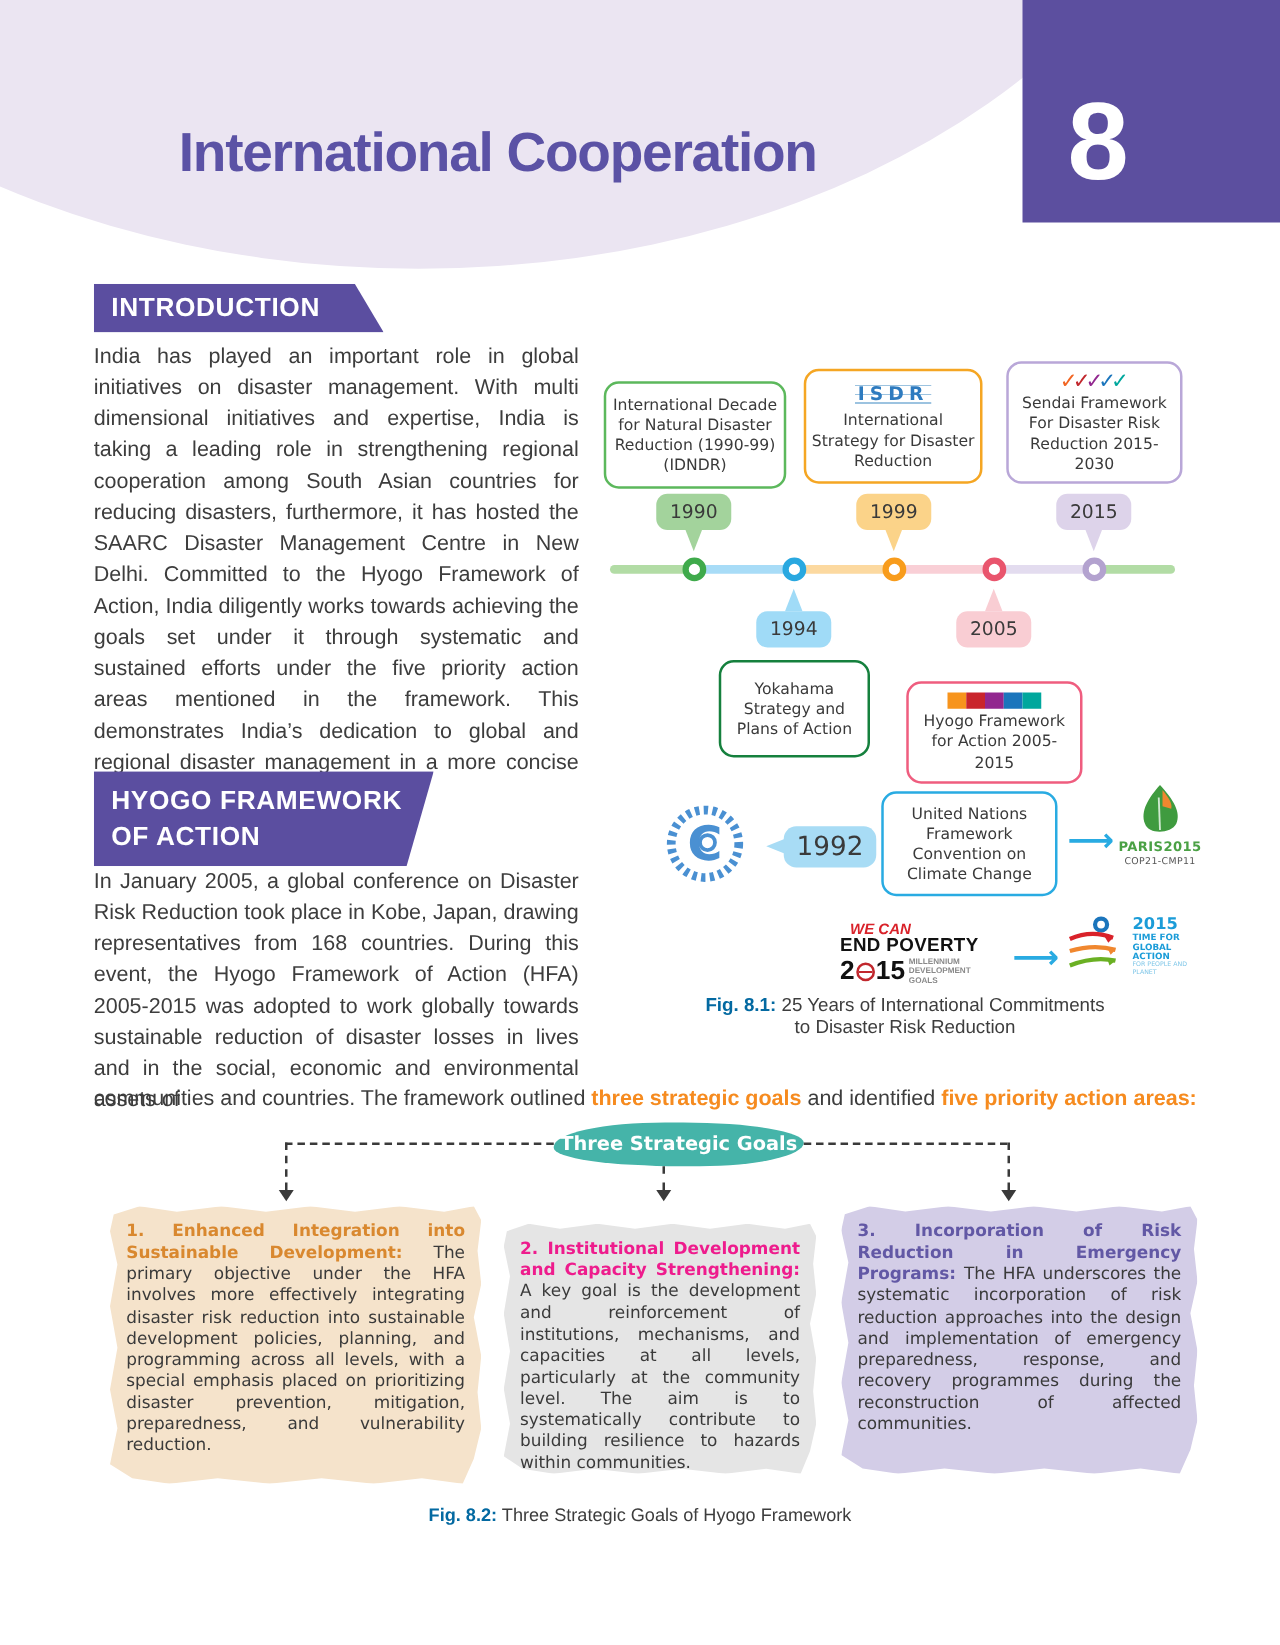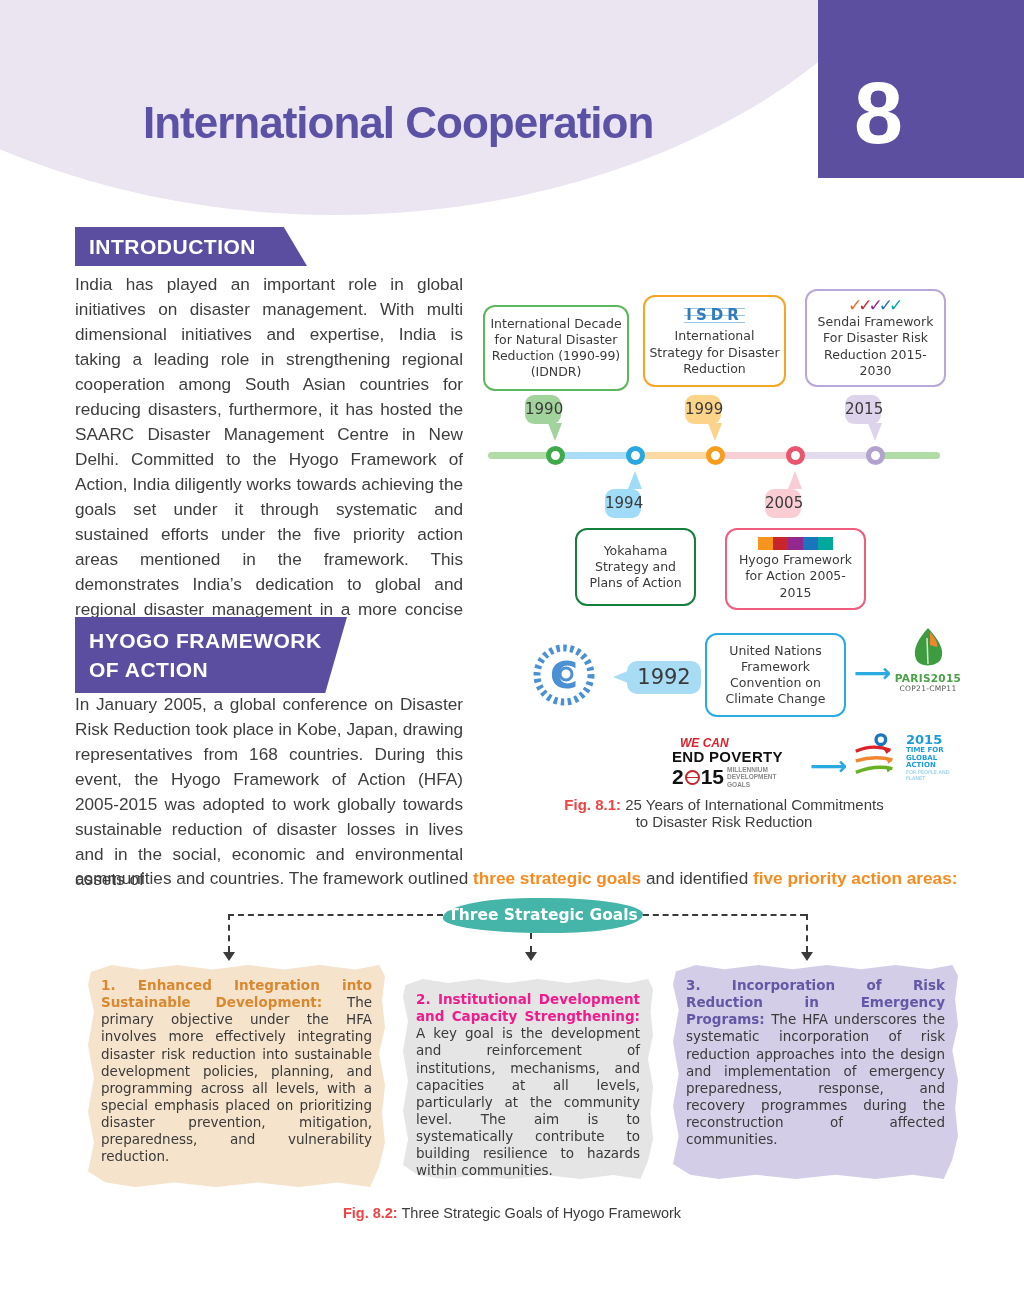--- a/index.html
+++ b/index.html
@@ -49,34 +49,34 @@
           font-family:"DejaVu Sans", sans-serif; }
   .tbox {
     position:absolute; background:#fff; border-radius:12px; text-align:center;
     font-size:12.5px; line-height:1.3; color:#3a3a3a; font-weight:500;
     display:flex; flex-direction:column; align-items:center; justify-content:center; padding:5px 4px;
   }
   .tbox-idndr  { left:3px;  top:22px;  width:146px; height:86px; border:2px solid #5cb85c; }
   .tbox-isdr   { left:163px; top:12px; width:143px; height:92px; border:2px solid #f5a623; }
   .tbox-sendai { left:325px; top:6px;  width:141px; height:98px; border:2px solid #b9a7d8; }
   .tbox-yoka   { left:95px; top:245px; width:121px; height:78px; border:2px solid #15803d; }
-  .tbox-hfa    { left:245px; top:245px; width:141px; height:82px; border:2px solid #ef5d7f; }
+  .tbox-hfa    { left:245px; top:262px; width:141px; height:82px; border:2px solid #ef5d7f; }
   .tbox-unfccc { left:225px; top:350px; width:141px; height:84px; border:2px solid #29abe2; }
   .isdr-logo {
     color:#2e7bbf; font-weight:bold; font-size:15px; letter-spacing:4px;
     background:repeating-linear-gradient(#0000 0 3px, #9cc3e0 3px 4px, #0000 4px 7px);
     padding:1px 2px; margin-bottom:2px;
   }
   .sendai-logo { display:flex; margin-bottom:1px; }
   .sendai-logo span { font-size:17px; font-weight:bold; margin:0 -2px; line-height:16px; }
   .hfa-squares { display:flex; margin-bottom:2px; }
   .hfa-squares span { width:15px; height:13px; display:inline-block; }
   
   .ybub {
-    position:absolute; width:36px; height:29px; border-radius:9px; text-align:center;
+    position:absolute; width:60px; height:29px; border-radius:9px; text-align:center;
     line-height:29px; font-size:15px; font-weight:500; color:#3a3a3a;
   }
   .ptr { position:absolute; width:0; height:0; }
   .ptr-down { border-left:7px solid transparent; border-right:7px solid transparent; }
   .ptr-up   { border-left:7px solid transparent; border-right:7px solid transparent; }
   
   .tl-seg { position:absolute; top:169px; height:7px; }
   .tl-node {
     position:absolute; top:163px; width:19px; height:19px; border-radius:50%;
     background:#fff;
@@ -103,21 +103,21 @@
   .mdg-globe { display:inline-block; width:15px; height:15px; border:2.5px solid #c1272d; border-radius:50%;
                background:linear-gradient(#0000 45%, #c1272d 45% 55%, #0000 55%); margin:0 1px; }
   .mdg-sub { color:#8a8a8a; font-size:6.5px; font-weight:bold; line-height:1.15; margin-left:3px; }
   .ga { position:absolute; left:372px; top:448px; display:flex; align-items:center; }
   .ga-text { margin-left:4px; line-height:1.1; }
   .ga-year { color:#1b9cd8; font-size:13px; font-weight:bold; }
   .ga-l1 { color:#1b9cd8; font-size:7px; font-weight:bold; }
   .ga-l3 { color:#7fc6e8; font-size:5px; }
   .fig-caption { position:absolute; width:100%; text-align:center; font-size:15px; color:#3d3d3d;
                  font-family:"Liberation Sans",sans-serif; }
-  .cap-label { color:#ef4444; font-weight:bold;text-align:center; }
+  .cap-label { color:#0369a1; font-weight:bold;text-align:center; }
   
   .fig2 { position:absolute; left:0; top:895px; width:1024px; height:370px;
           font-family:"DejaVu Sans", sans-serif; }
   .tsg-banner {
     position:absolute; left:443px; top:3px; width:200px; height:35px; background:#45b4a9;
     color:#fff; font-weight:bold; font-size:15.5px; text-align:center; line-height:35px;
     border-radius:48% 52% 45% 55% / 60% 50% 58% 45%;
   }
   .dash-h { position:absolute; top:19px; border-top:2px dashed #3a3a3a; }
   .dash-v { position:absolute; border-left:2px dashed #3a3a3a; }

